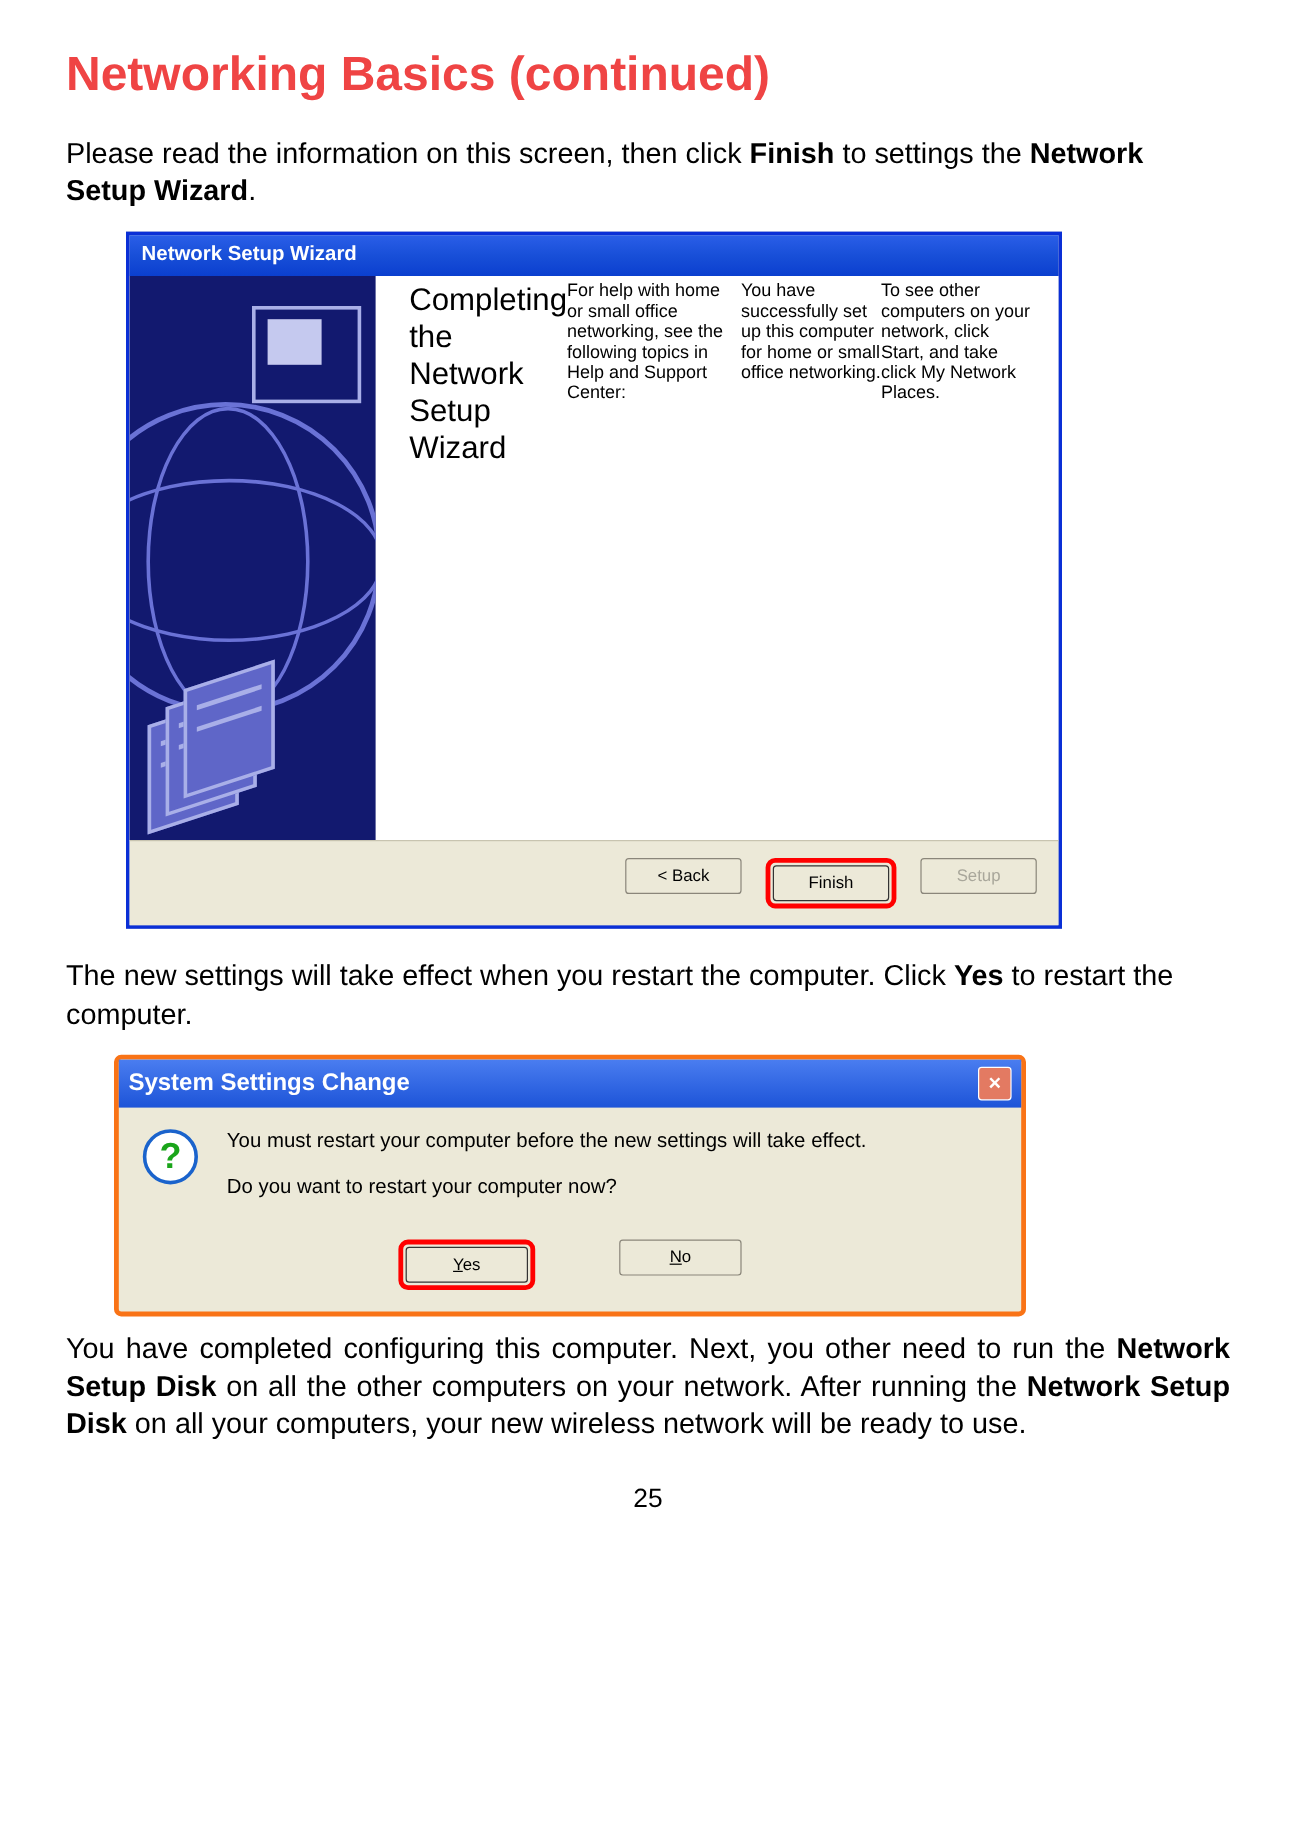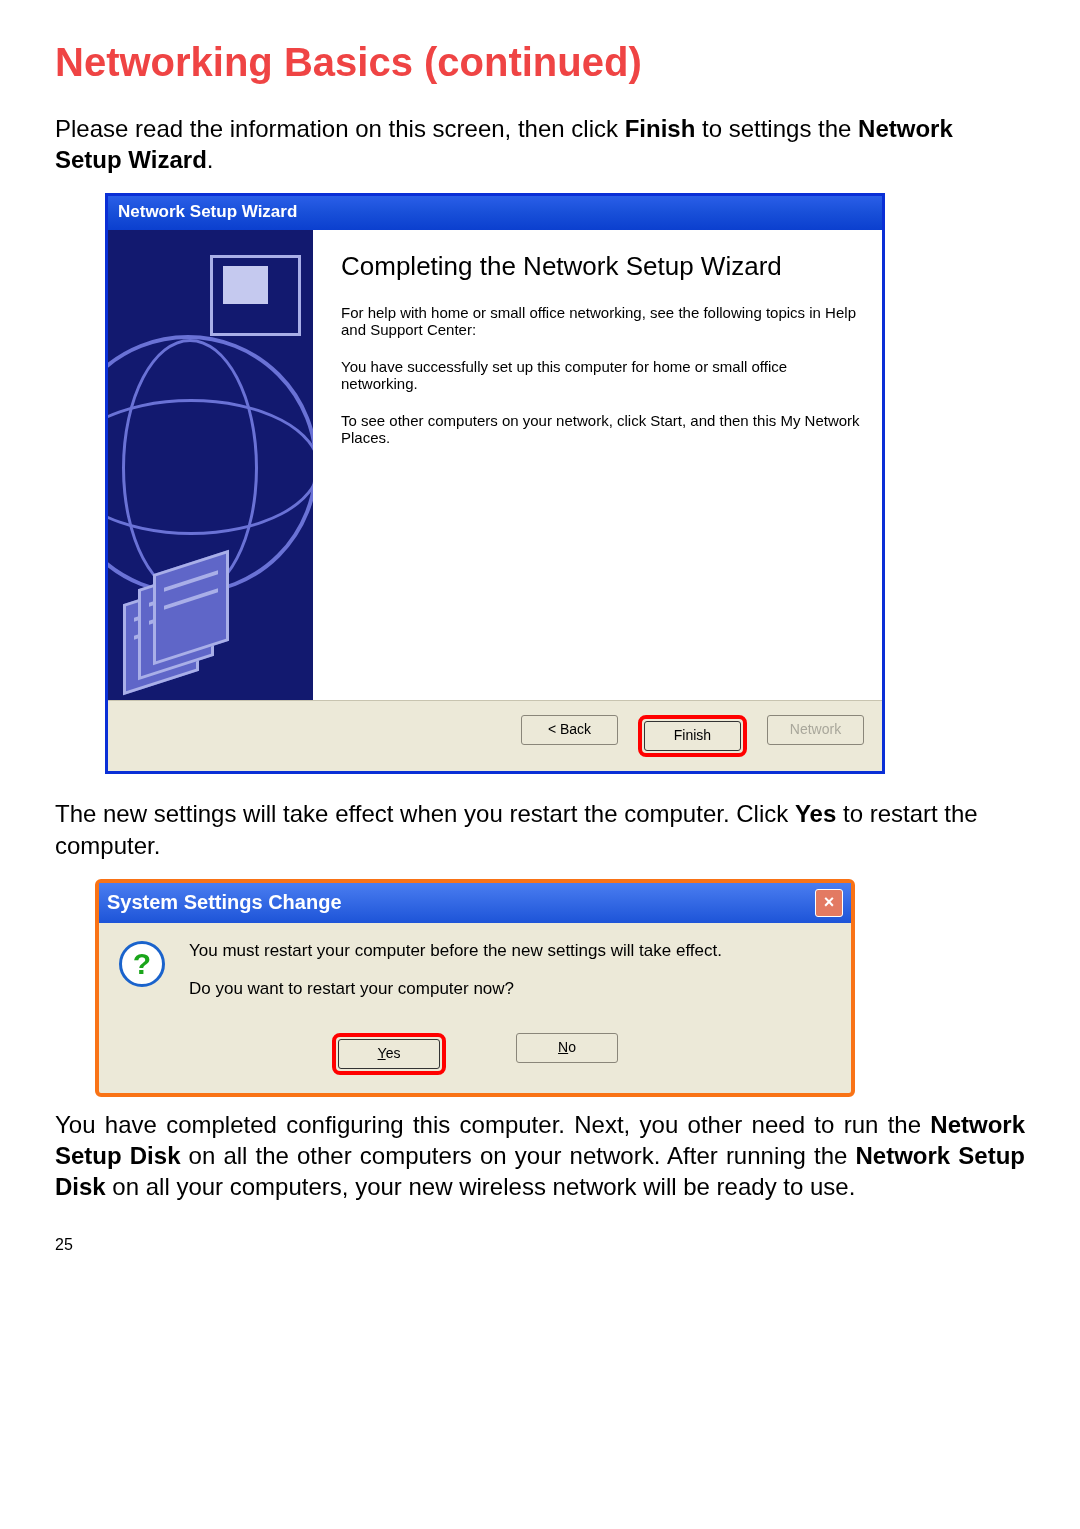--- a/index.html
+++ b/index.html
@@ -95,26 +95,26 @@
     background:#5f66c8;
     transform: skewY(-18deg);
   }
   .sheet.s1{ left:0; top:30px;}
   .sheet.s2{ left:15px; top:15px;}
   .sheet.s3{ left:30px; top:0;}
   .sheet .line{ height:4px; background:#a9afe8; margin:14px 8px 0 8px;}
 
   .wizard-main {
     flex: 1;
-    padding: 21px 20px 10px 28px;
+    padding: 4px 20px 10px 28px;
     font-family: Tahoma, sans-serif;
     font-size: 15px;
     color: #000;
     display: flex;
-    flex-direction: column;
+    flex-direction: row;
   }
   .wiz-heading {
     font-size: 26px;
     margin: 0 0 22px 0;
     font-family: Tahoma, sans-serif;
   }
   .wiz-p { margin: 0 0 20px 0; }
   .wiz-list { margin: 0 0 20px 0; padding: 0 0 0 20px; list-style: none; }
   .wiz-list li::before { content: "• "; }
   .wiz-link { color: #0227ec; text-decoration: underline; cursor: pointer; }
@@ -201,22 +201,22 @@
   }
   .msg-text p { margin:0 0 18px 0; font-size:17px;}
   .msg-buttons {
     display:flex;
     justify-content:center;
     gap: 70px;
     padding: 6px 0 18px 0;
   }
   .msg-buttons .xp-btn { width:100px; }
   .page-num {
-    text-align:left;
-    font-size:16px;
+    text-align:center;
+    font-size:22px;
     margin-top: 34px;
   }
   u.alt { text-decoration: underline; }
 </style>
 </head>
 <body>
 
 <div class="page">
   <h1 class="heading">Networking Basics (continued)</h1>
 
@@ -242,29 +242,29 @@
           <div class="sheet s3">
               <div class="line"></div>
               <div class="line"></div>
             </div>
         </div>
       </div>
       <div class="wizard-main">
         <div class="wiz-heading">Completing the Network Setup Wizard</div>
         <p class="wiz-p">For help with home or small office networking, see the following topics in Help and Support Center:</p>
         <p class="wiz-p">You have successfully set up this computer for home or small office networking.</p>
-        <p class="wiz-p">To see other computers on your network, click Start, and then this My Network Places.</p>
+        <p class="wiz-p">To see other computers on your network, click Start, and take click My Network Places.</p>
       </div>
     </div>
     <div class="wizard-footer">
       <div class="xp-btn"><span>&lt; Back</span></div>
       <span class="red-ring">
         <div class="xp-btn"><span>Finish</span></div>
       </span>
-      <div class="xp-btn disabled"><span>Network</span></div>
+      <div class="xp-btn disabled"><span>Setup</span></div>
     </div>
   </div>
 
   <p class="body-text" style="margin-top:24px">
     <span>The new settings will take effect when you restart the computer. Click </span><span class="bold">Yes</span><span> to restart the computer.</span>
   </p>
 
   <div class="msgbox">
     <div class="msg-titlebar">
       <span>System Settings Change</span>

